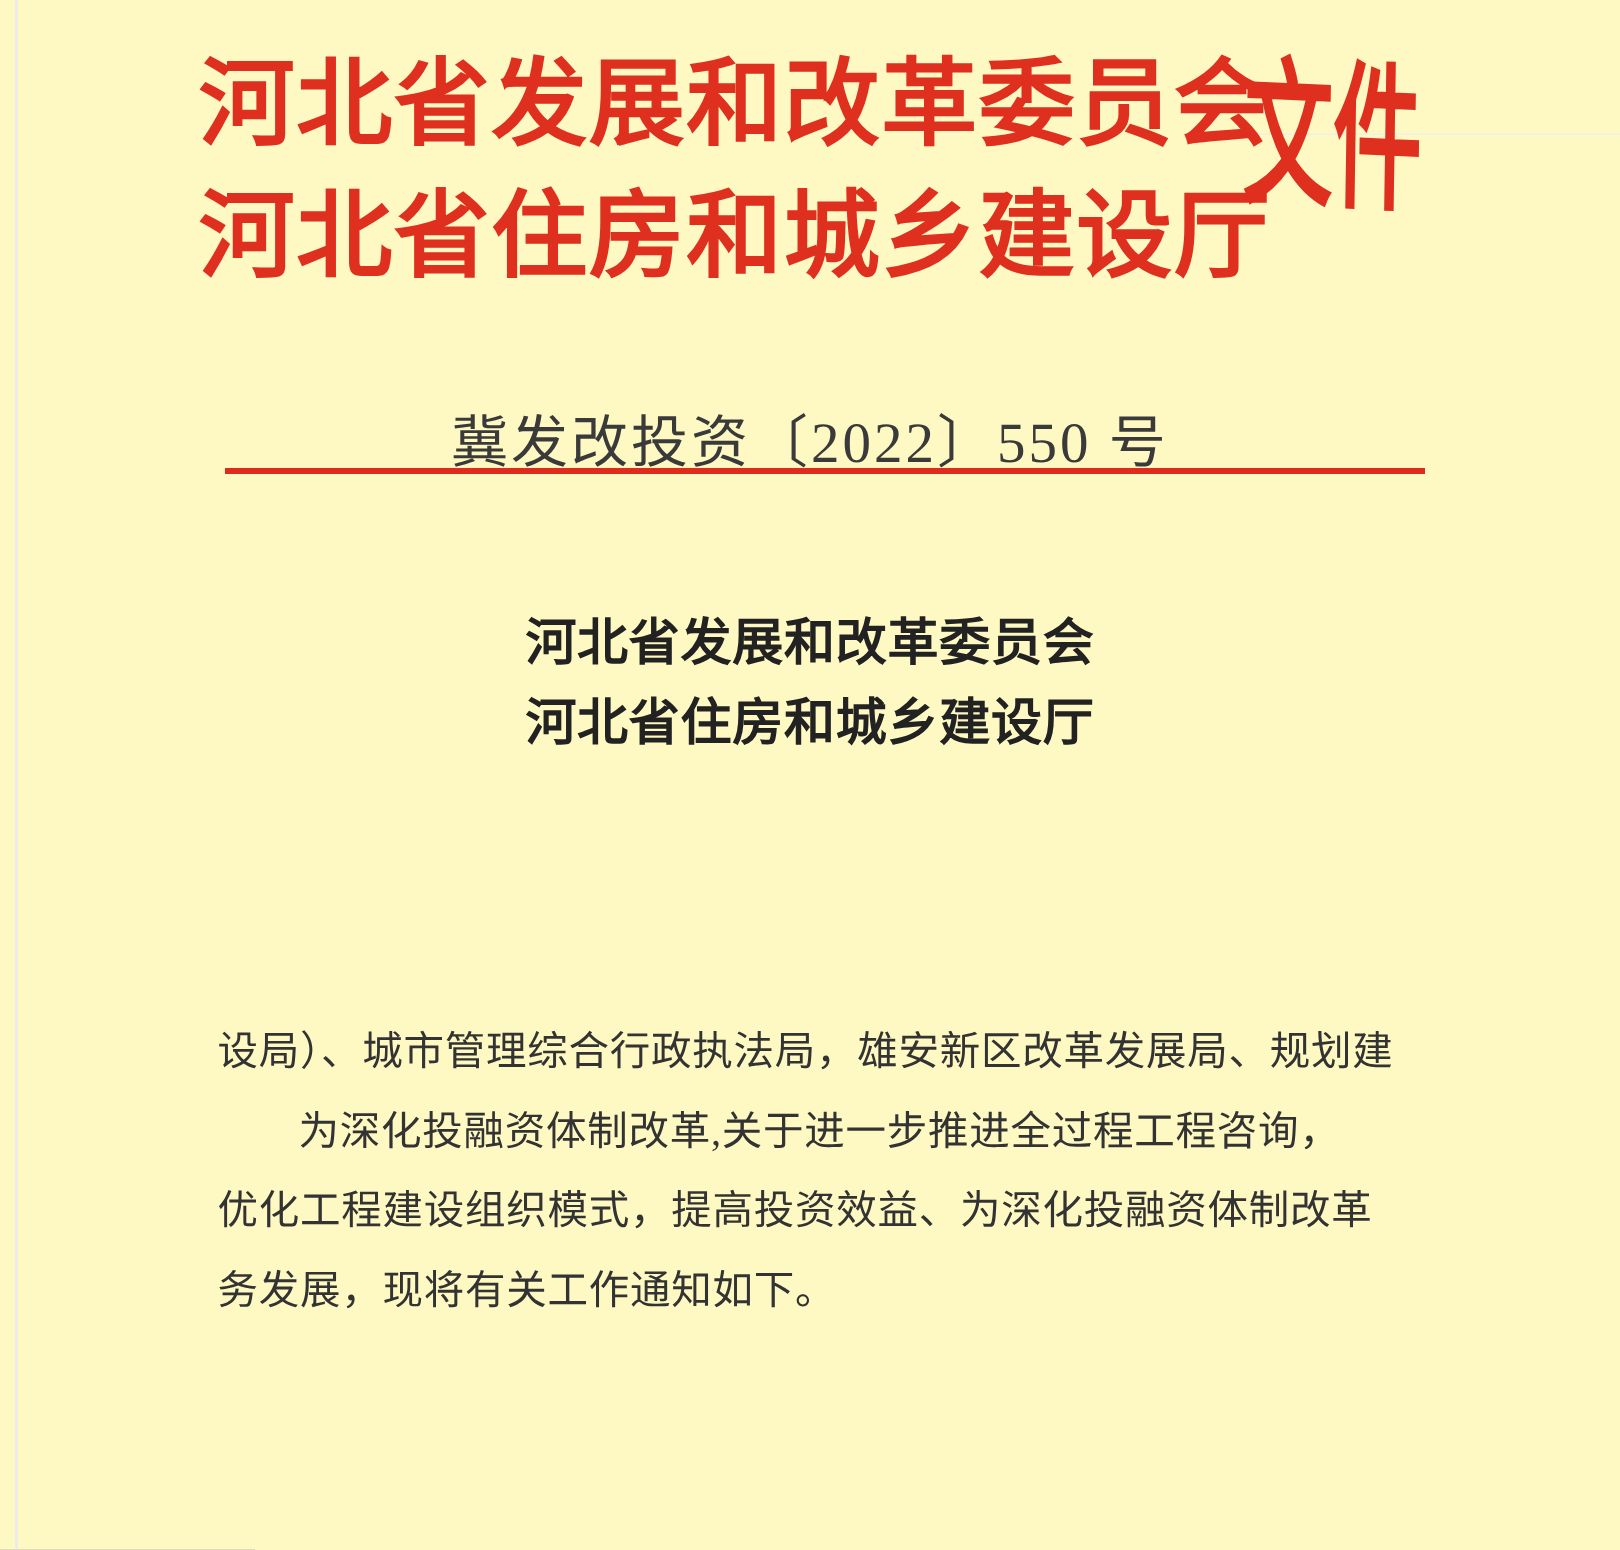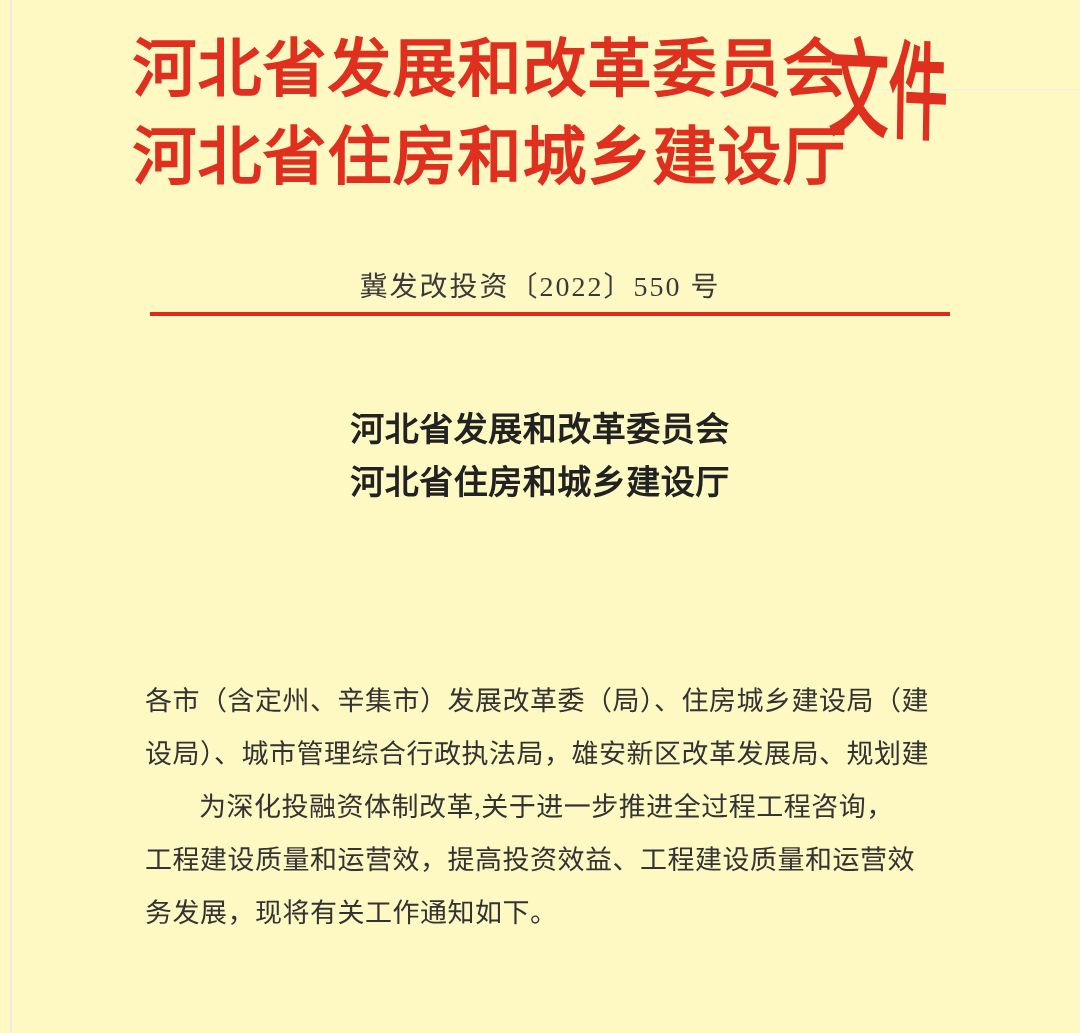--- a/index.html
+++ b/index.html
@@ -45,21 +45,21 @@
     font-size:106px;
     line-height:106px;
     white-space:nowrap;
     transform:scaleX(0.56) rotate(1.5deg);
     transform-origin:left top;
   }
   .doc-number{
     position:absolute;
     left:0;top:264px;width:100%;
     text-align:center;
-    font-size:28px;
+    font-size:38px;
     color:#3a3a3a;
     letter-spacing:2px;
     white-space:nowrap;
   }
   .red-rule{
     position:absolute;
     left:150px;top:312px;
     width:800px;height:4px;
     background:#e02a1c;
   }
@@ -107,20 +107,19 @@
   <div class="doc-number">冀发改投资〔2022〕550 号</div>
 
   <div class="red-rule"></div>
 
   <div class="doc-title">
     <div>河北省发展和改革委员会</div>
     <div>河北省住房和城乡建设厅</div>
   </div>
 
   <div class="body-text">
-    <div class="body-line">各市（含定州、辛集市）发展改革委（局）、住房城乡建设局（建</div>
     <div class="body-line">设局）、城市管理综合行政执法局，雄安新区改革发展局、规划建</div>
     <div class="body-line indent-2">为深化投融资体制改革,关于进一步推进全过程工程咨询，</div>
-    <div class="body-line">工程建设质量和运营效，提高投资效益、工程建设质量和运营效</div>
+    <div class="body-line">优化工程建设组织模式，提高投资效益、为深化投融资体制改革</div>
     <div class="body-line">务发展，现将有关工作通知如下。</div>
   </div>
 
 </div>
 
 </body></html>

